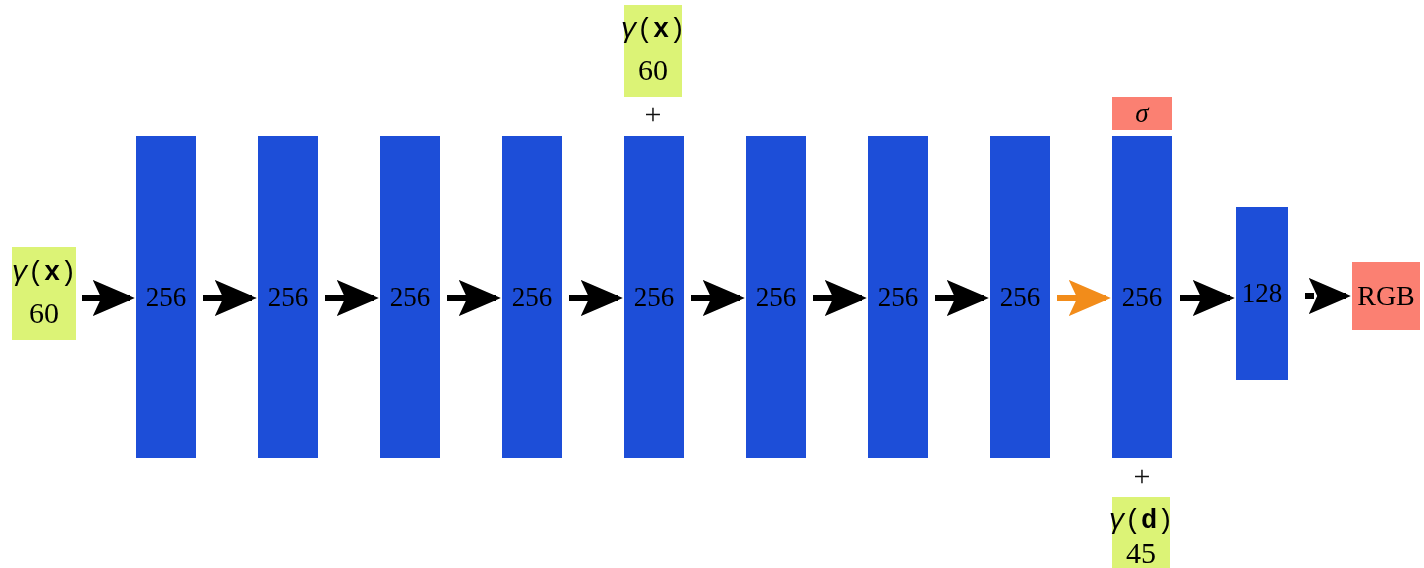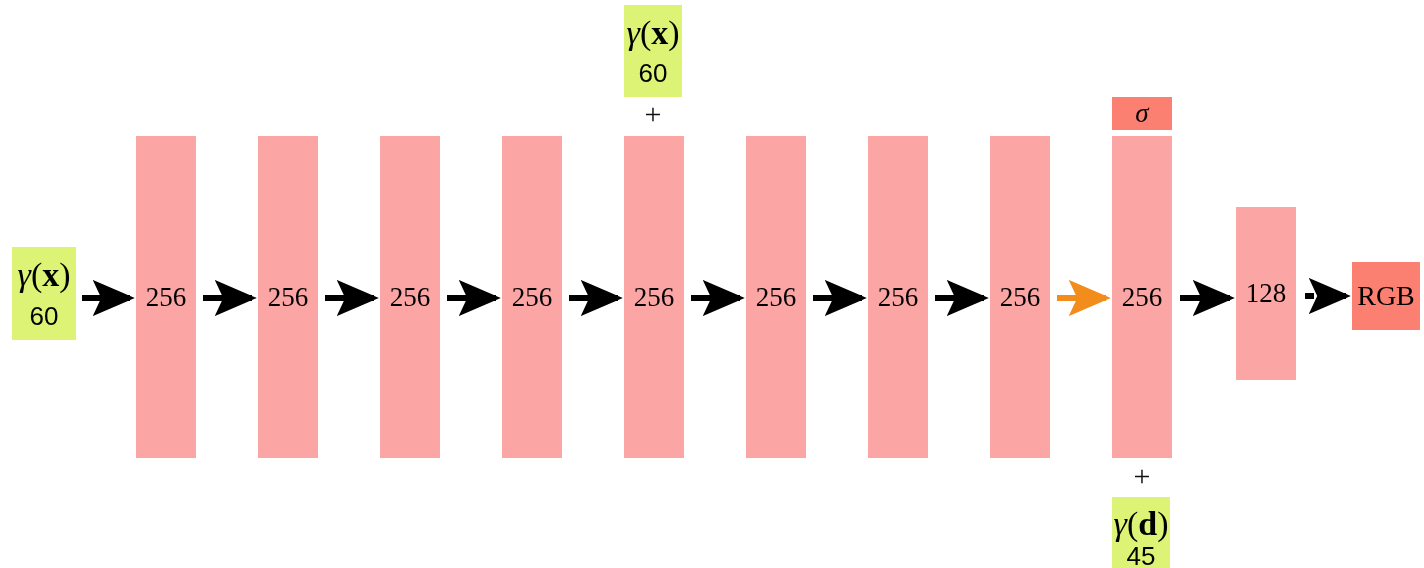--- a/index.html
+++ b/index.html
@@ -22,49 +22,49 @@
     position: absolute;
     box-sizing: border-box;
     display: flex;
     flex-direction: column;
     align-items: center;
     justify-content: center;
     color: #000000;
     line-height: 1.05;
   }
   .blue {
-    background: #fca5a5;
+    background: #1d4ed8;
     text-align: center;
   }
   .green {
     background: #DCF376;
   }
   .red {
     background: #FB8072;
   }
   .layer-label {
     font-size: 27px;
     font-family: "Liberation Serif", "DejaVu Serif", serif;
   }
   .enc-top {
-    font-size: 34px;
+    font-size: 27px;
     font-style: italic;
-    font-family: Liberation Serif, serif;
+    font-family: Liberation Mono, monospace;
     white-space: nowrap;
   }
   .enc-top .bold-up {
     font-style: normal;
     font-weight: bold;
   }
   .enc-top .paren {
     font-style: normal;
   }
   .enc-bottom {
-    font-size: 26px;
-    font-family: Liberation Sans, sans-serif;
+    font-size: 30px;
+    font-family: Liberation Serif, serif;
   }
   .sigma-label {
     font-size: 27px;
     font-style: italic;
     font-family: "Liberation Serif", "DejaVu Serif", serif;
   }
   .rgb-label {
     font-size: 28px;
     font-family: "Liberation Serif", "DejaVu Serif", serif;
     letter-spacing: 0px;
@@ -113,21 +113,21 @@
   <div class="node blue" style="left:868px; top:136px; width:60px; height:322px;">
     <div class="layer-label">256</div>
   </div>
   <div class="node blue" style="left:990px; top:136px; width:60px; height:322px;">
     <div class="layer-label">256</div>
   </div>
   <div class="node blue" style="left:1112px; top:136px; width:60px; height:322px;">
     <div class="layer-label">256</div>
   </div>
 
-  <div class="node blue" style="left:1236px; top:207px; width:60px; height:173px;">
+  <div class="node blue" style="left:1236px; top:207px; width:52px; height:173px;">
     <div class="layer-label">128</div>
   </div>
 
   <div class="node green" style="left:624px; top:5px; width:58px; height:92px;">
     <div class="enc-top" style="margin-bottom:10px;"><span>γ</span><span class="paren">(</span><span class="bold-up">x</span><span class="paren">)</span></div>
     <div class="enc-bottom">60</div>
   </div>
   <div class="plus" style="left:624px; top:99px; width:58px;">+</div>
 
   <div class="node red" style="left:1112px; top:97px; width:60px; height:33px;">

